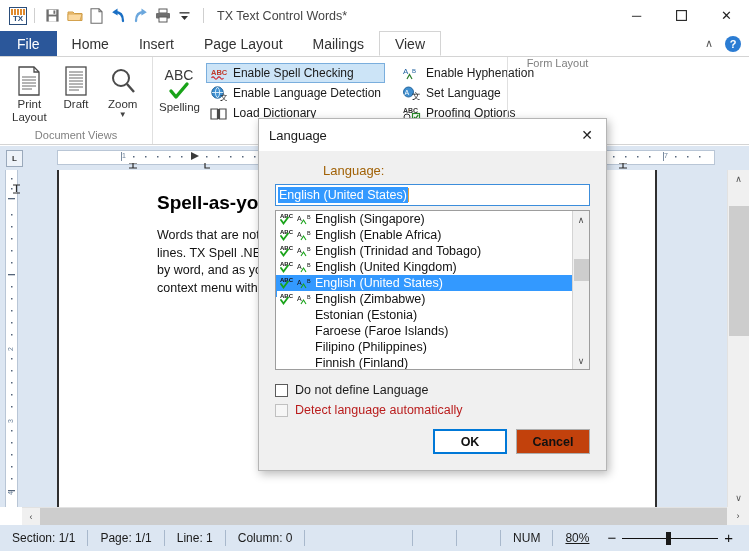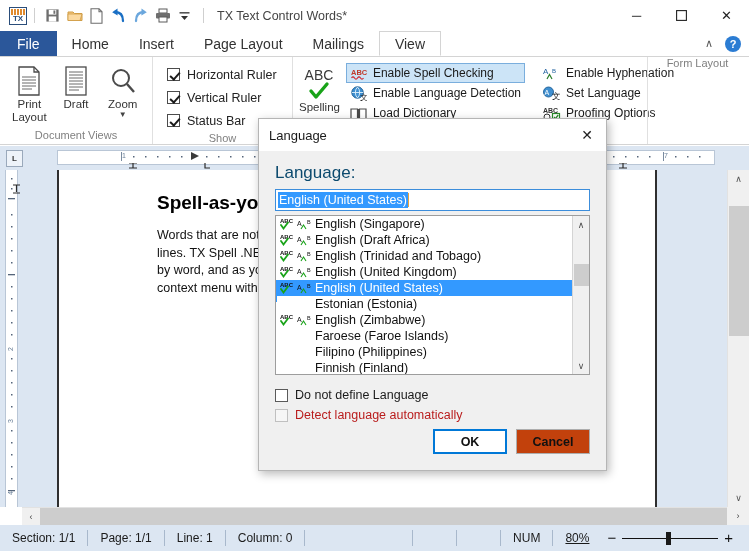--- a/index.html
+++ b/index.html
@@ -351,21 +351,21 @@
     color: #1a1a1a;
     position: relative;
   }
   .dlg-close {
     position: absolute; right: 0; top: 0;
     width: 38px; height: 32px;
     display:flex; align-items:center; justify-content:center;
     font-size: 14px; color: #222;
   }
   .dlg-body { padding: 12px 16px 0 16px; }
-  .dlg-label { font-size: 17px; color: #0c4a6e; margin-bottom: 6px; }
+  .dlg-label { font-size: 13px; color: #a16207; margin-bottom: 6px; margin-left: 48px; }
   .lang-input {
     width: 100%;
     height: 22px;
     background: #ffffff;
     border: 1px solid #3c8ddb;
     box-sizing: border-box;
     display: flex; align-items: center;
     padding: 0 2px;
   }
   .lang-input .sel {
@@ -583,37 +583,20 @@
               <line x1="18" y1="18" x2="25" y2="26" stroke="#4a4a4a" stroke-width="2.4"></line>
             </svg>
         </span>
         <span>Zoom</span>
         <span style="font-size:8px;color:#444;line-height:8px;">▼</span>
       </div>
     </div>
     <div class="rgroup-label">Document Views</div>
   </div>
 
-  <div class="rgroup" style="width:140px;">
-    <div class="rgroup-body" style="flex-direction:column;padding-left:14px;padding-top:6px;">
-      <div class="check-row">
-        <span class="cbox checked"></span>
-        <span>Horizontal Ruler</span>
-      </div>
-      <div class="check-row">
-        <span class="cbox checked"></span>
-        <span>Vertical Ruler</span>
-      </div>
-      <div class="check-row">
-        <span class="cbox checked"></span>
-        <span>Status Bar</span>
-      </div>
-    </div>
-    <div class="rgroup-label">Show</div>
-  </div>
 
   <div class="rgroup" style="width:355px;">
     <div class="rgroup-body" style="padding-top:5px;">
 
       <div class="big-btn" style="width:52px;">
         <span class="glyph" style="height:36px;flex-direction:column;">
           <svg width="40" height="36" viewBox="0 0 40 36">
             <text x="20" y="15" font-family="Liberation Sans, sans-serif" font-size="14" fill="#3a3a3a" text-anchor="middle">ABC</text>
             <path d="M12 26 L17 32 L28 19" fill="none" stroke="#19a319" stroke-width="3.4" stroke-linecap="round" stroke-linejoin="round"></path>
           </svg>
@@ -869,21 +852,21 @@
                 <path d="M1 8 L3.5 11.5 L8 5.5" fill="none" stroke="#19a319" stroke-width="1.8" stroke-linecap="round"></path>
               </svg>
           </span>
           <span class="icon-slot2">
             <svg width="17" height="12" viewBox="0 0 17 12">
                 <text x="0" y="8" font-family="Liberation Sans, sans-serif" font-size="7" fill="#111">A</text>
                 <text x="10" y="6" font-family="Liberation Sans, sans-serif" font-size="5.5" fill="#111">B</text>
                 <path d="M4 11 L6.5 7 L9 11" fill="none" stroke="#19a319" stroke-width="1.1"></path>
               </svg>
           </span>
-          <span>English (Draft Africa)</span>
+          <span>English (Enable Africa)</span>
         </div>
 
         <div class="lang-item">
           <span class="icon-slot">
             <svg width="15" height="14" viewBox="0 0 15 14">
                 <text x="0" y="6" font-family="Liberation Sans, sans-serif" font-size="6" font-weight="bold" fill="#111">ABC</text>
                 <path d="M1 8 L3.5 11.5 L8 5.5" fill="none" stroke="#19a319" stroke-width="1.8" stroke-linecap="round"></path>
               </svg>
           </span>
           <span class="icon-slot2">
@@ -924,39 +907,39 @@
             <svg width="17" height="12" viewBox="0 0 17 12">
                 <text x="0" y="8" font-family="Liberation Sans, sans-serif" font-size="7" fill="#111">A</text>
                 <text x="10" y="6" font-family="Liberation Sans, sans-serif" font-size="5.5" fill="#111">B</text>
                 <path d="M4 11 L6.5 7 L9 11" fill="none" stroke="#19a319" stroke-width="1.1"></path>
               </svg>
           </span>
           <span>English (United States)</span>
         </div>
 
         <div class="lang-item">
-          <span class="icon-blank"></span>
-          <span>Estonian (Estonia)</span>
-        </div>
-
-        <div class="lang-item">
           <span class="icon-slot">
             <svg width="15" height="14" viewBox="0 0 15 14">
                 <text x="0" y="6" font-family="Liberation Sans, sans-serif" font-size="6" font-weight="bold" fill="#111">ABC</text>
                 <path d="M1 8 L3.5 11.5 L8 5.5" fill="none" stroke="#19a319" stroke-width="1.8" stroke-linecap="round"></path>
               </svg>
           </span>
           <span class="icon-slot2">
             <svg width="17" height="12" viewBox="0 0 17 12">
                 <text x="0" y="8" font-family="Liberation Sans, sans-serif" font-size="7" fill="#111">A</text>
                 <text x="10" y="6" font-family="Liberation Sans, sans-serif" font-size="5.5" fill="#111">B</text>
                 <path d="M4 11 L6.5 7 L9 11" fill="none" stroke="#19a319" stroke-width="1.1"></path>
               </svg>
           </span>
           <span>English (Zimbabwe)</span>
+        </div>
+
+        <div class="lang-item">
+          <span class="icon-blank"></span>
+          <span>Estonian (Estonia)</span>
         </div>
         <div class="lang-item">
           <span class="icon-blank"></span>
           <span>Faroese (Faroe Islands)</span>
         </div>
         <div class="lang-item">
           <span class="icon-blank"></span>
           <span>Filipino (Philippines)</span>
         </div>
         <div class="lang-item">

